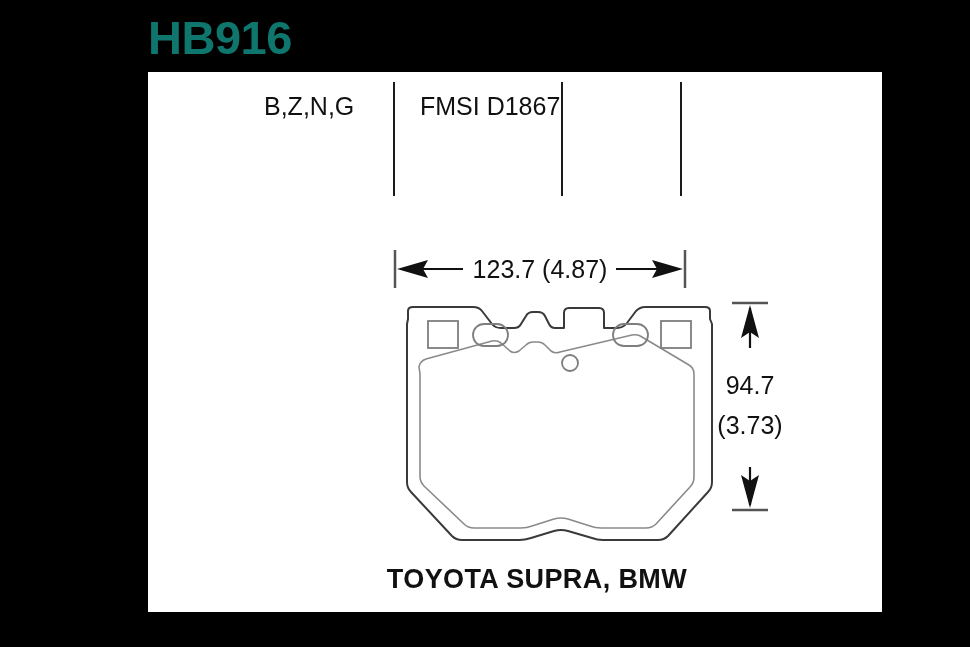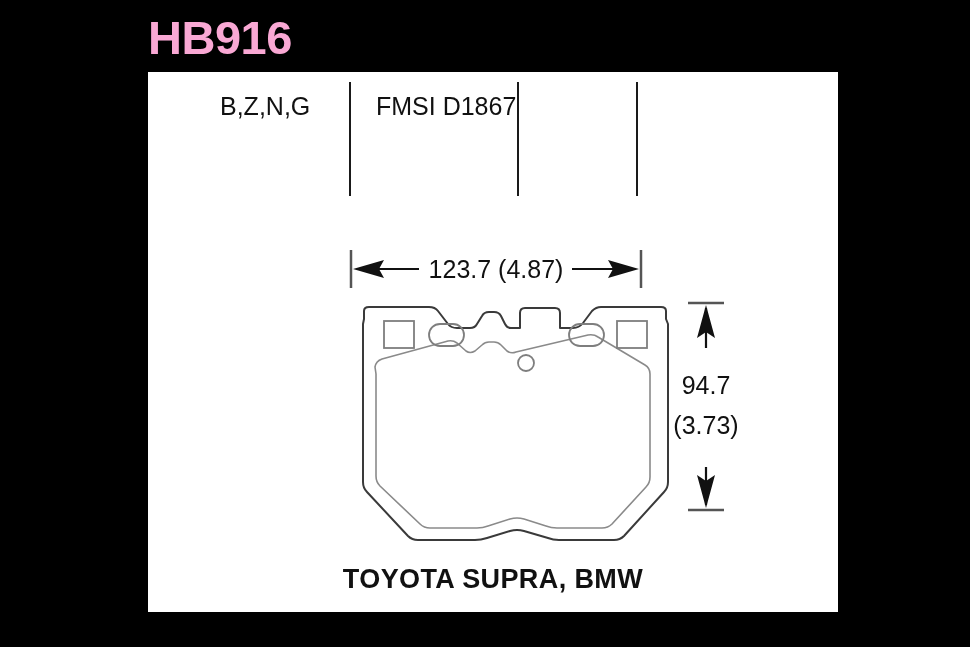--- a/index.html
+++ b/index.html
@@ -20,35 +20,36 @@
     width: 970px;
     height: 647px;
     background: #000000;
   }
   .part-number {
     position: absolute;
     left: 148px;
     top: 8px;
     width: 690px;
     height: 60px;
-    color: #f9a8d4;
+    color: #0f766e;
     font-family: "Liberation Sans", sans-serif;
     font-weight: bold;
     font-size: 47px;
     letter-spacing: -0.5px;
     line-height: 60px;
     white-space: nowrap;
   }
   .spec-card {
     position: absolute;
     left: 148px;
     top: 72px;
     width: 690px;
     height: 540px;
     background: #ffffff;
+    padding-left: 44px;
   }
   .card-svg {
     display: block;
     width: 690px;
     height: 540px;
   }
   .hdr-text {
     font-family: "Liberation Sans", sans-serif;
     font-size: 25px;
     fill: #111111;

